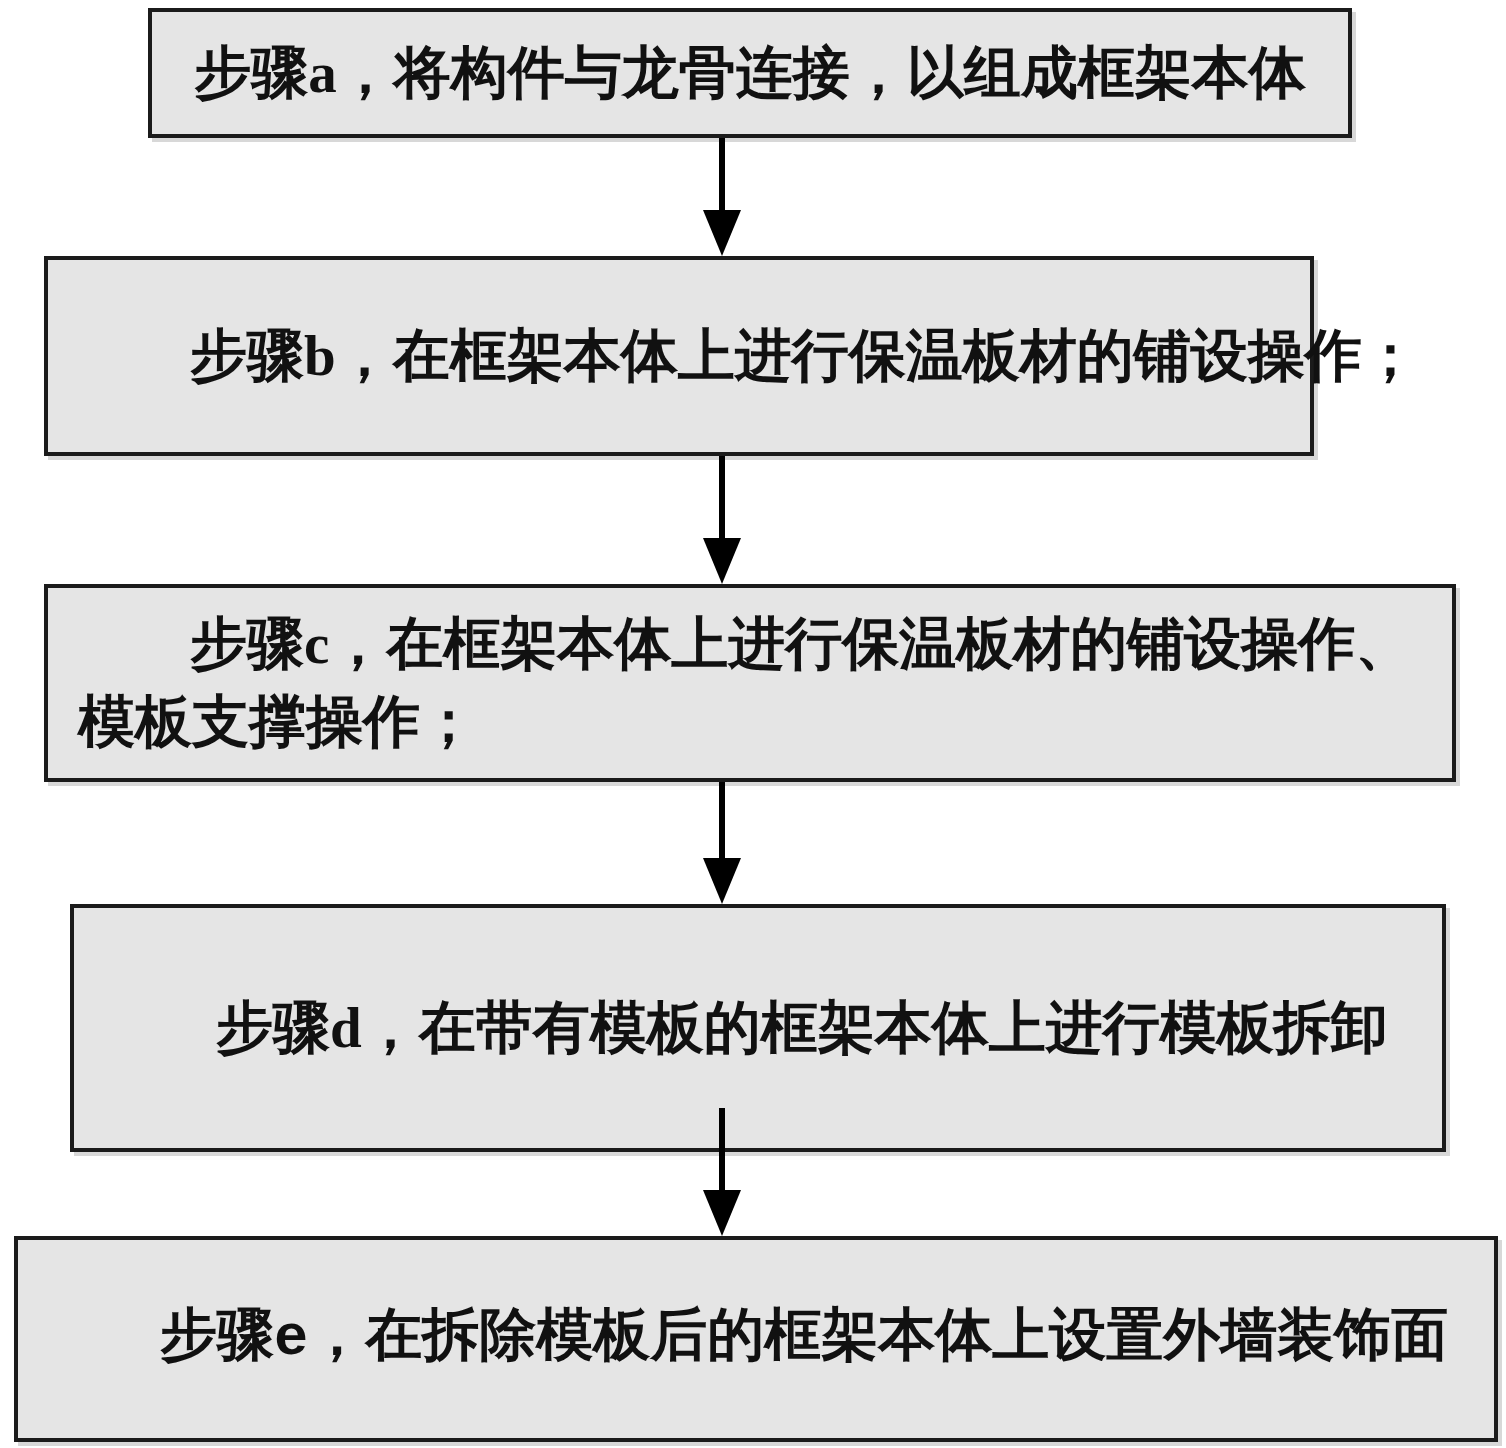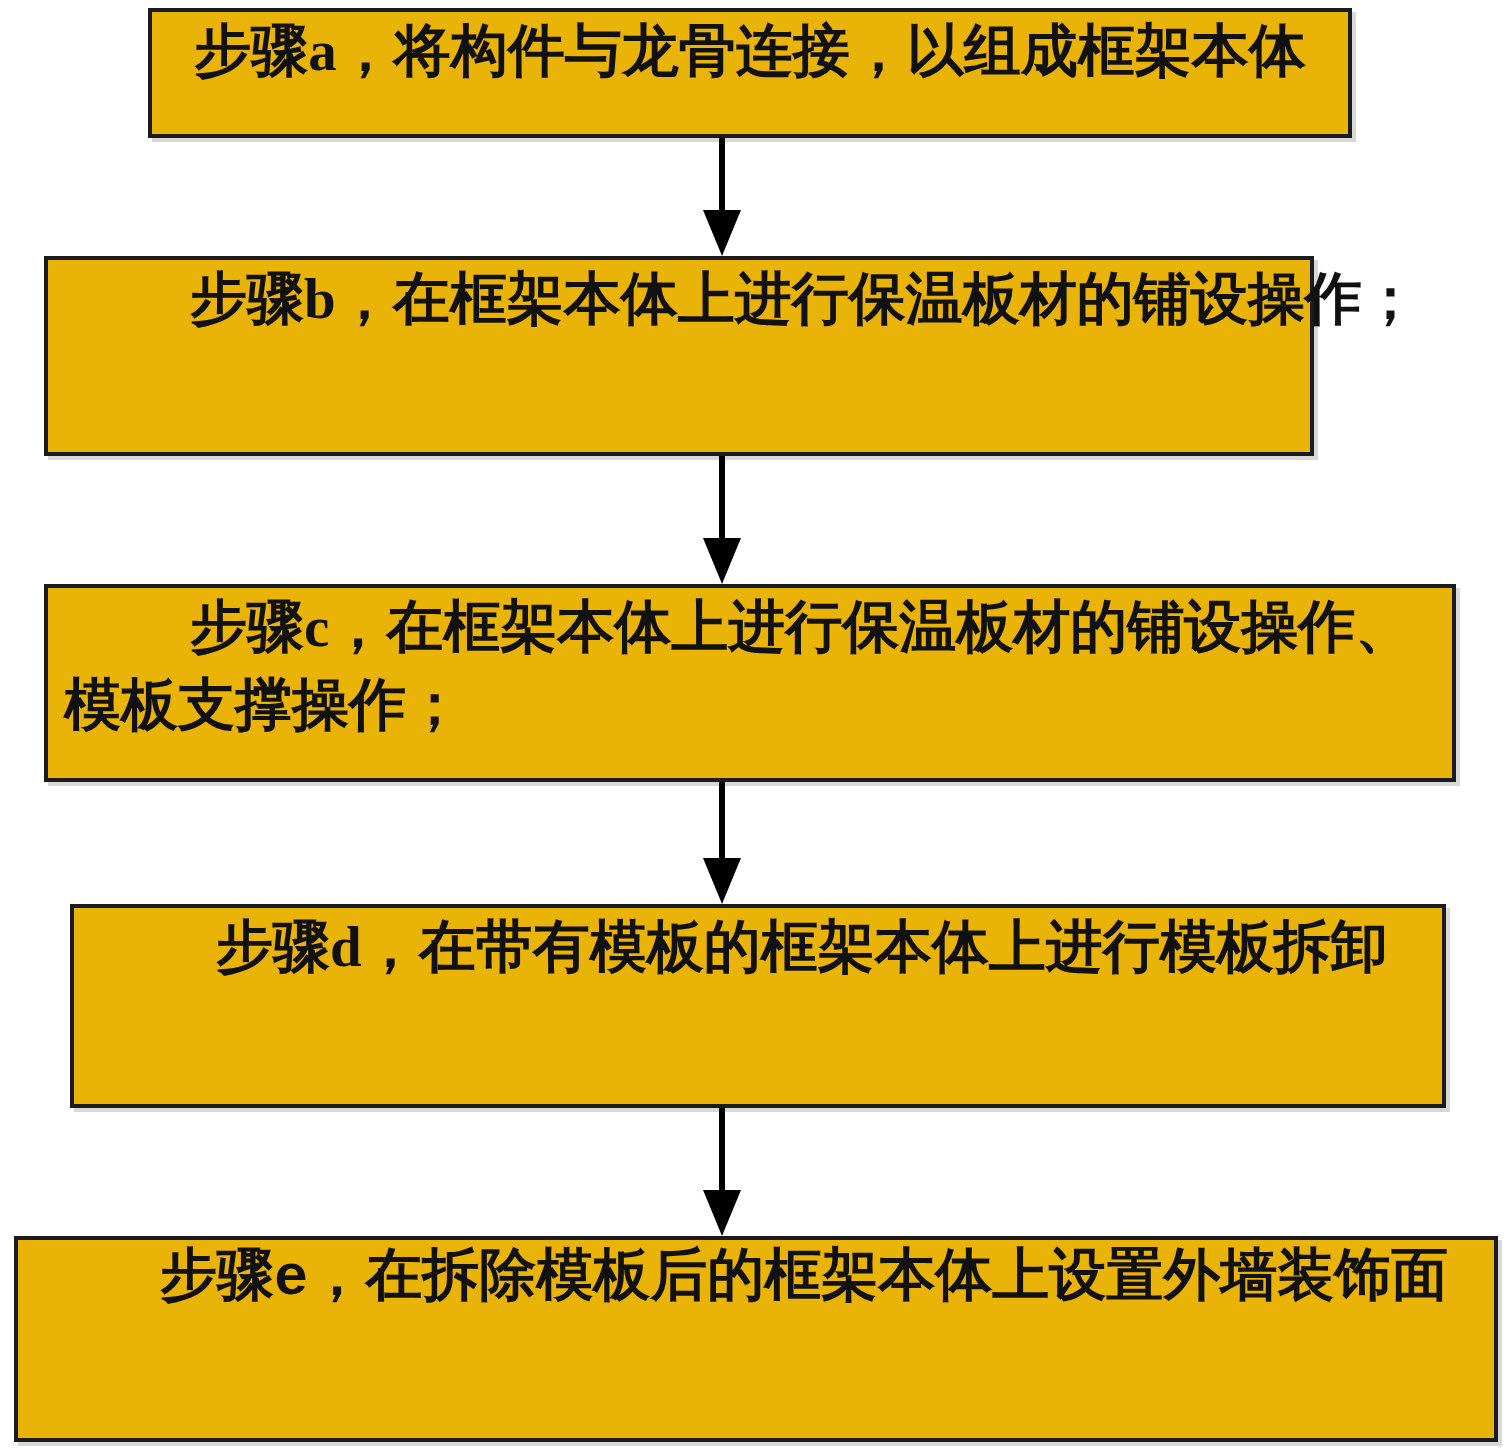--- a/index.html
+++ b/index.html
@@ -17,40 +17,41 @@
   .canvas {
     position: absolute;
     left: 0; top: 0;
     width: 1506px;
     height: 1448px;
   }
   .flow-box {
     position: absolute;
     box-sizing: border-box;
     border: 4px solid #1b1b1b;
-    background: #eab308;
+    background: #e5e5e5;
     box-shadow: 4px 4px 0 #d8d8d8;
     display: flex;
     flex-direction: column;
+    justify-content: center;
   }
   .flow-box p {
     margin: 0;
     font-size: 57px;
     font-weight: bold;
     color: #111111;
     line-height: 78px;
     white-space: nowrap;
   }
   .line-first {
     padding-left: 14px;
     padding-right: 8px;
     text-indent: 128px;
   }
   .line-next {
-    padding-left: 16px;
+    padding-left: 30px;
     padding-right: 8px;
   }
   .line-centered {
     text-align: center;
     padding: 0 8px;
   }
   .flow-arrow {
     position: absolute;
     width: 38px;
     display: flex;
@@ -96,21 +97,21 @@
   <div class="flow-box" style="left:44px; top:584px; width:1412px; height:198px;">
     <p class="line-first">步骤c，在框架本体上进行保温板材的铺设操作、</p>
     <p class="line-next">模板支撑操作；</p>
   </div>
 
   <div class="flow-arrow" style="left:703px; top:782px; height:122px;">
     <div class="shaft"></div>
     <div class="head"></div>
   </div>
 
-  <div class="flow-box" style="left:70px; top:904px; width:1376px; height:204px;">
+  <div class="flow-box" style="left:70px; top:904px; width:1376px; height:248px;">
     <p class="line-first">步骤d，在带有模板的框架本体上进行模板拆卸</p>
   </div>
 
   <div class="flow-arrow" style="left:703px; top:1108px; height:128px;">
     <div class="shaft"></div>
     <div class="head"></div>
   </div>
 
   <div class="flow-box" style="left:14px; top:1236px; width:1484px; height:206px;font-family:Liberation Mono, monospace;">
     <p class="line-first">步骤e，在拆除模板后的框架本体上设置外墙装饰面</p>

